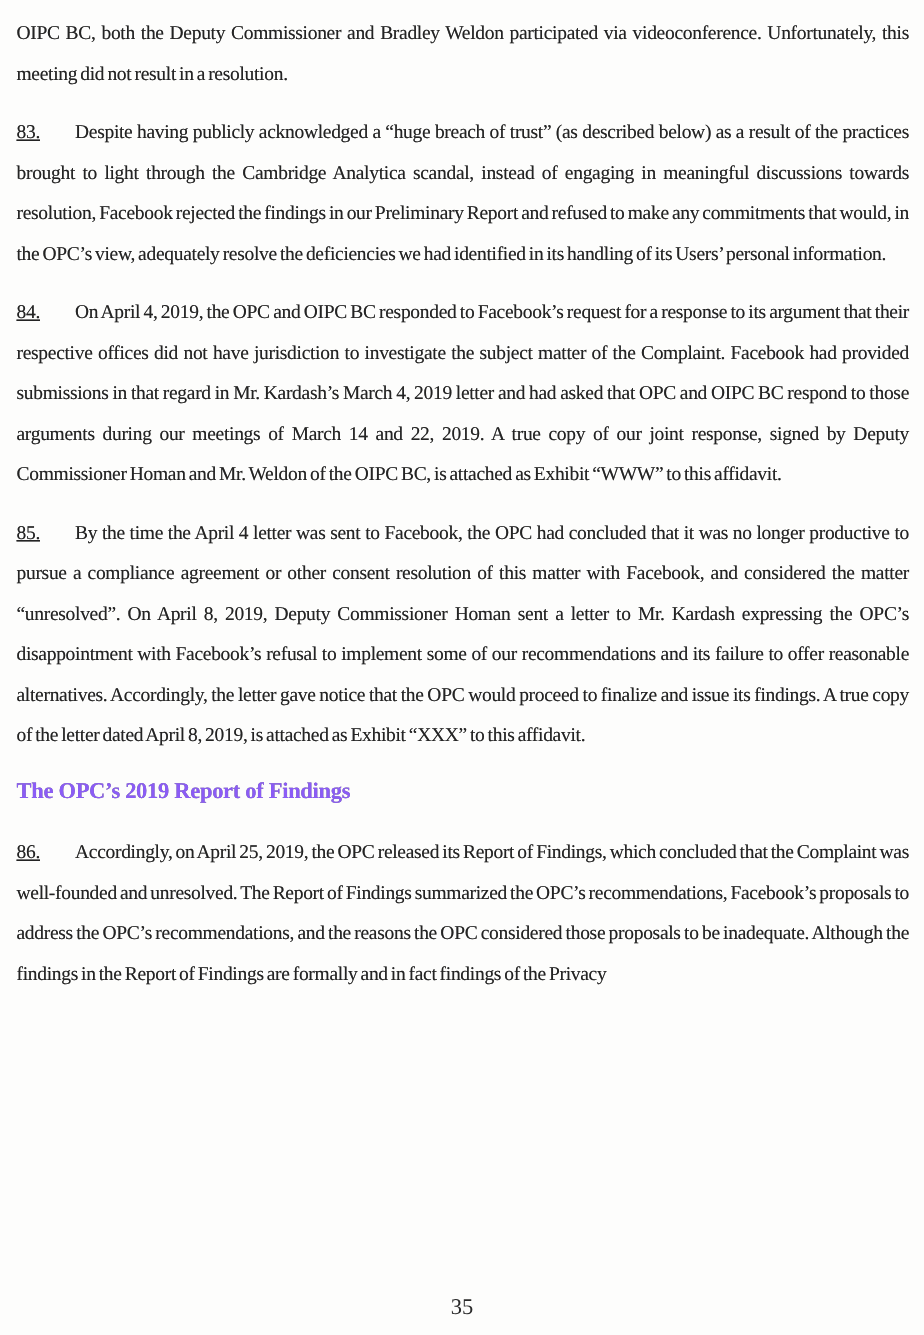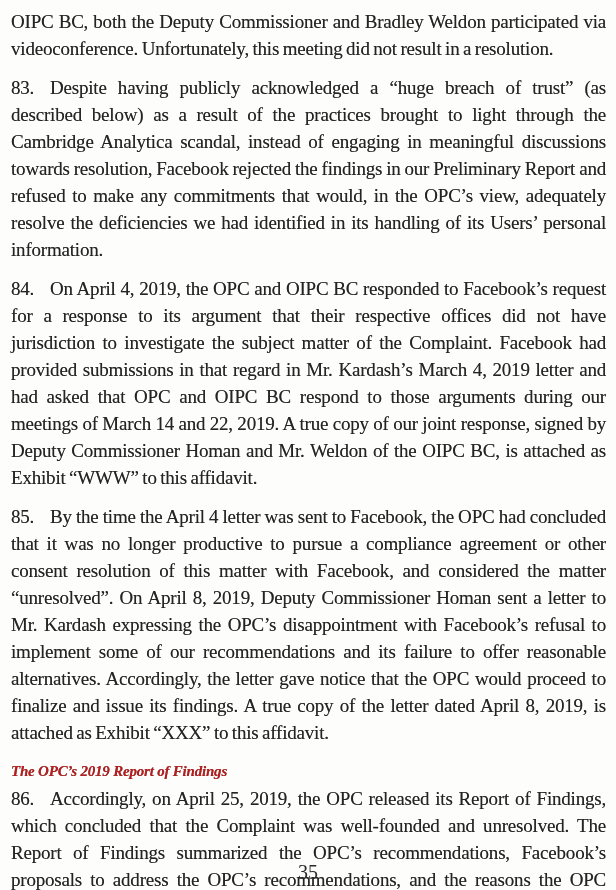--- a/index.html
+++ b/index.html
@@ -20,52 +20,52 @@
     position: absolute;
     top: 0; left: 0;
     width: 616px;
     height: 890px;
     box-sizing: border-box;
     background: #fdfdfc;
     padding: 8px 10px 0 11px;
   }
   .para {
     margin: 0 0 12px 0;
-    font-size: 19px;
+    font-size: 13px;
     line-height: 27px;
     text-align: justify;
     letter-spacing: -0.2px;
     word-spacing: -1px;
     color: #242424;
     text-shadow: 0 0 0.4px rgba(40,40,40,0.55);
   }
   .pnum {
     display: inline-block;
     width: 39px;
+    text-decoration: underline;
   }
   .exhibit {
     font-weight: normal;
   }
   .heading {
-    margin: 0 0 0 0;
+    margin: 0 0 12px 0;
     font-size: 15px;
     line-height: 27px;
     font-weight: bold;
     letter-spacing: -0.2px;
-    color: #b91c1c;
+    color: #8b5cf6;
     text-shadow: 0 0 0.4px rgba(30,30,30,0.6);
-    font-style: italic;
   }
   .page-number {
     position: absolute;
     top: 862px;
     left: 0;
     width: 616px;
     text-align: center;
-    font-size: 20px;
+    font-size: 15px;
     line-height: 20px;
     color: #2a2a2a;
   }
 </style>
 </head>
 <body>
 
 <div class="page">
 
   <p class="para"><span>OIPC BC, both the Deputy Commissioner and Bradley Weldon participated via videoconference. Unfortunately, this meeting did not result in a resolution.</span></p>

